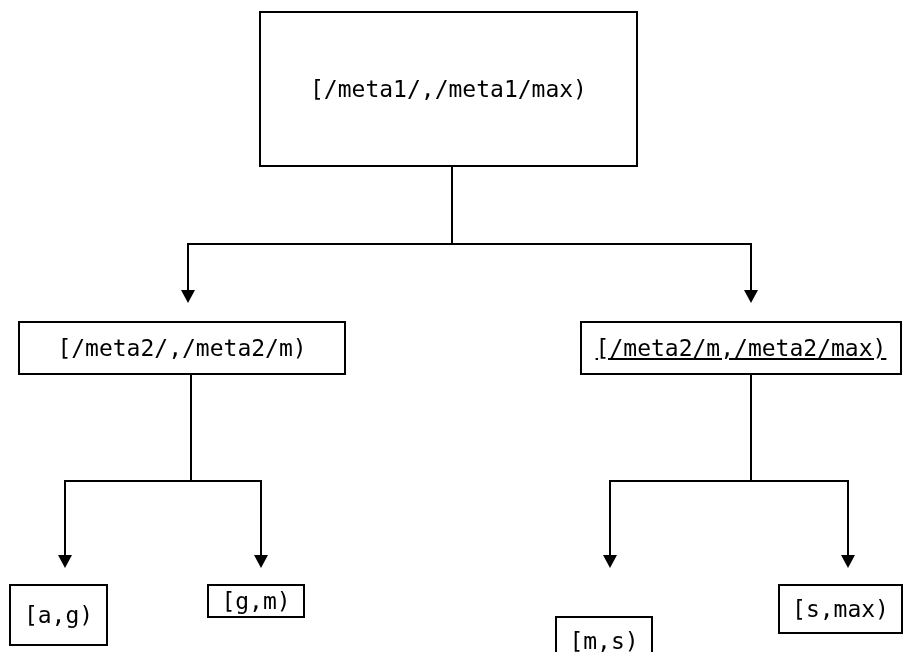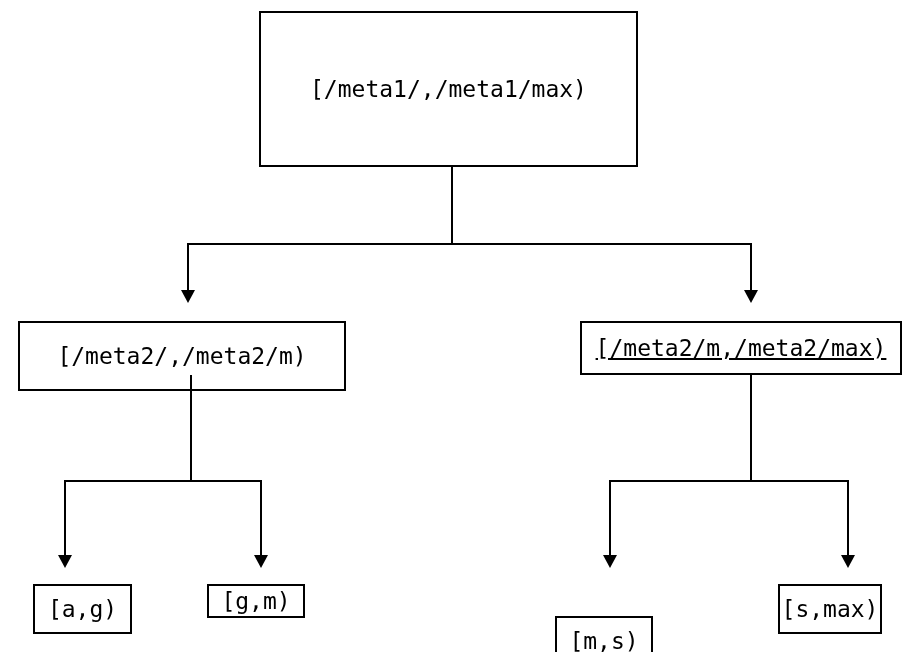--- a/index.html
+++ b/index.html
@@ -69,21 +69,21 @@
     <span class="node-label">[/meta1/,/meta1/max)</span>
   </div>
 
   <div class="edge-v" style="left:451px; top:167px; height:78px;"></div>
   <div class="edge-h" style="left:187px; top:243px; width:565px;"></div>
   <div class="edge-v" style="left:187px; top:243px; height:48px;"></div>
   <div class="arrowhead" style="left:181px; top:290px;"></div>
   <div class="edge-v" style="left:750px; top:243px; height:48px;"></div>
   <div class="arrowhead" style="left:744px; top:290px;"></div>
 
-  <div class="node-box node-mid" style="left:18px; top:321px; width:328px; height:70px;">
+  <div class="node-box node-mid" style="left:18px; top:321px; width:328px; height:54px;">
     <span class="node-label">[/meta2/,/meta2/m)</span>
   </div>
 
   <div class="node-box node-mid" style="left:580px; top:321px; width:322px; height:54px;text-decoration:underline;">
     <span class="node-label">[/meta2/m,/meta2/max)</span>
   </div>
 
   <div class="edge-v" style="left:190px; top:375px; height:107px;"></div>
   <div class="edge-h" style="left:64px; top:480px; width:198px;"></div>
   <div class="edge-v" style="left:64px; top:480px; height:76px;"></div>
@@ -92,29 +92,29 @@
   <div class="arrowhead" style="left:254px; top:555px;"></div>
 
   <div class="edge-v" style="left:750px; top:375px; height:107px;"></div>
   <div class="edge-h" style="left:609px; top:480px; width:143px;"></div>
   <div class="edge-h" style="left:750px; top:480px; width:99px;"></div>
   <div class="edge-v" style="left:609px; top:480px; height:76px;"></div>
   <div class="arrowhead" style="left:603px; top:555px;"></div>
   <div class="edge-v" style="left:847px; top:480px; height:76px;"></div>
   <div class="arrowhead" style="left:841px; top:555px;"></div>
 
-  <div class="node-box node-leaf" style="left:9px; top:584px; width:99px; height:50px;margin-left:24px;">
+  <div class="node-box node-leaf" style="left:9px; top:584px; width:99px; height:62px;">
     <span class="node-label">[a,g)</span>
   </div>
 
   <div class="node-box node-leaf" style="left:207px; top:584px; width:98px; height:34px;">
     <span class="node-label">[g,m)</span>
   </div>
 
   <div class="node-box node-leaf" style="left:555px; top:616px; width:98px; height:50px;">
     <span class="node-label">[m,s)</span>
   </div>
 
-  <div class="node-box node-leaf" style="left:778px; top:584px; width:104px; height:50px;">
+  <div class="node-box node-leaf" style="left:778px; top:584px; width:125px; height:50px;">
     <span class="node-label">[s,max)</span>
   </div>
 
 </div>
 
 </body></html>

